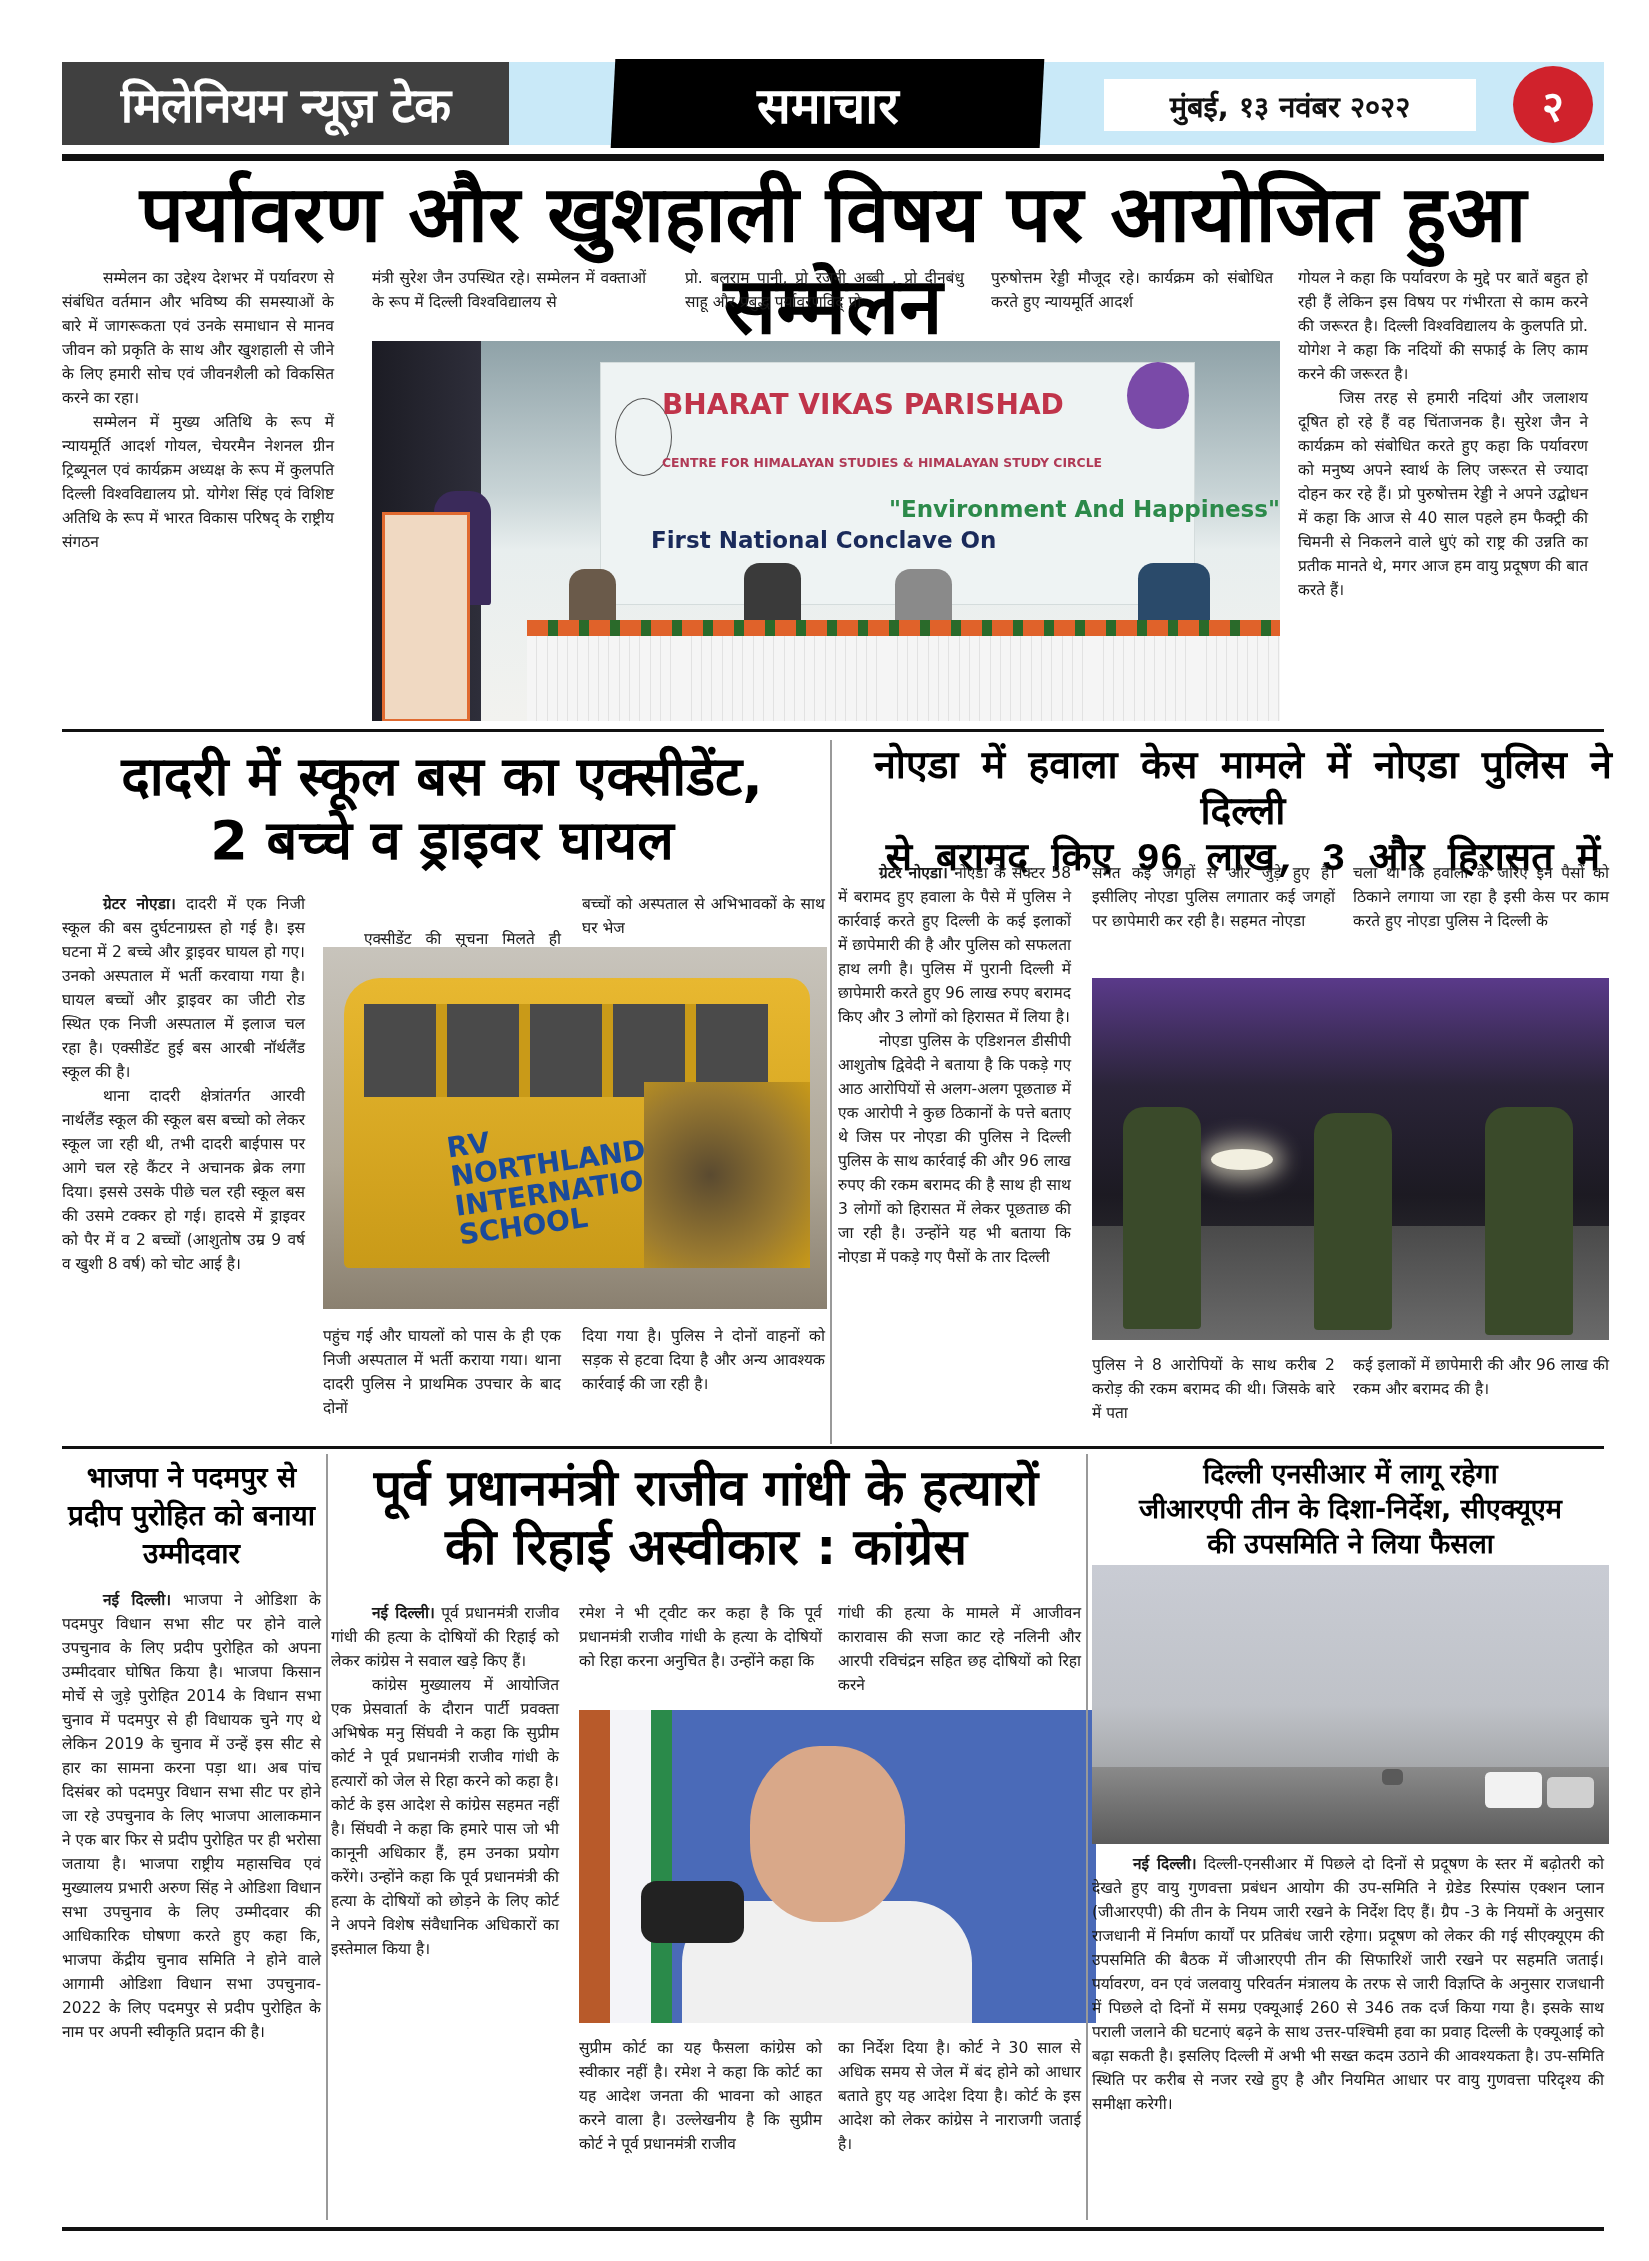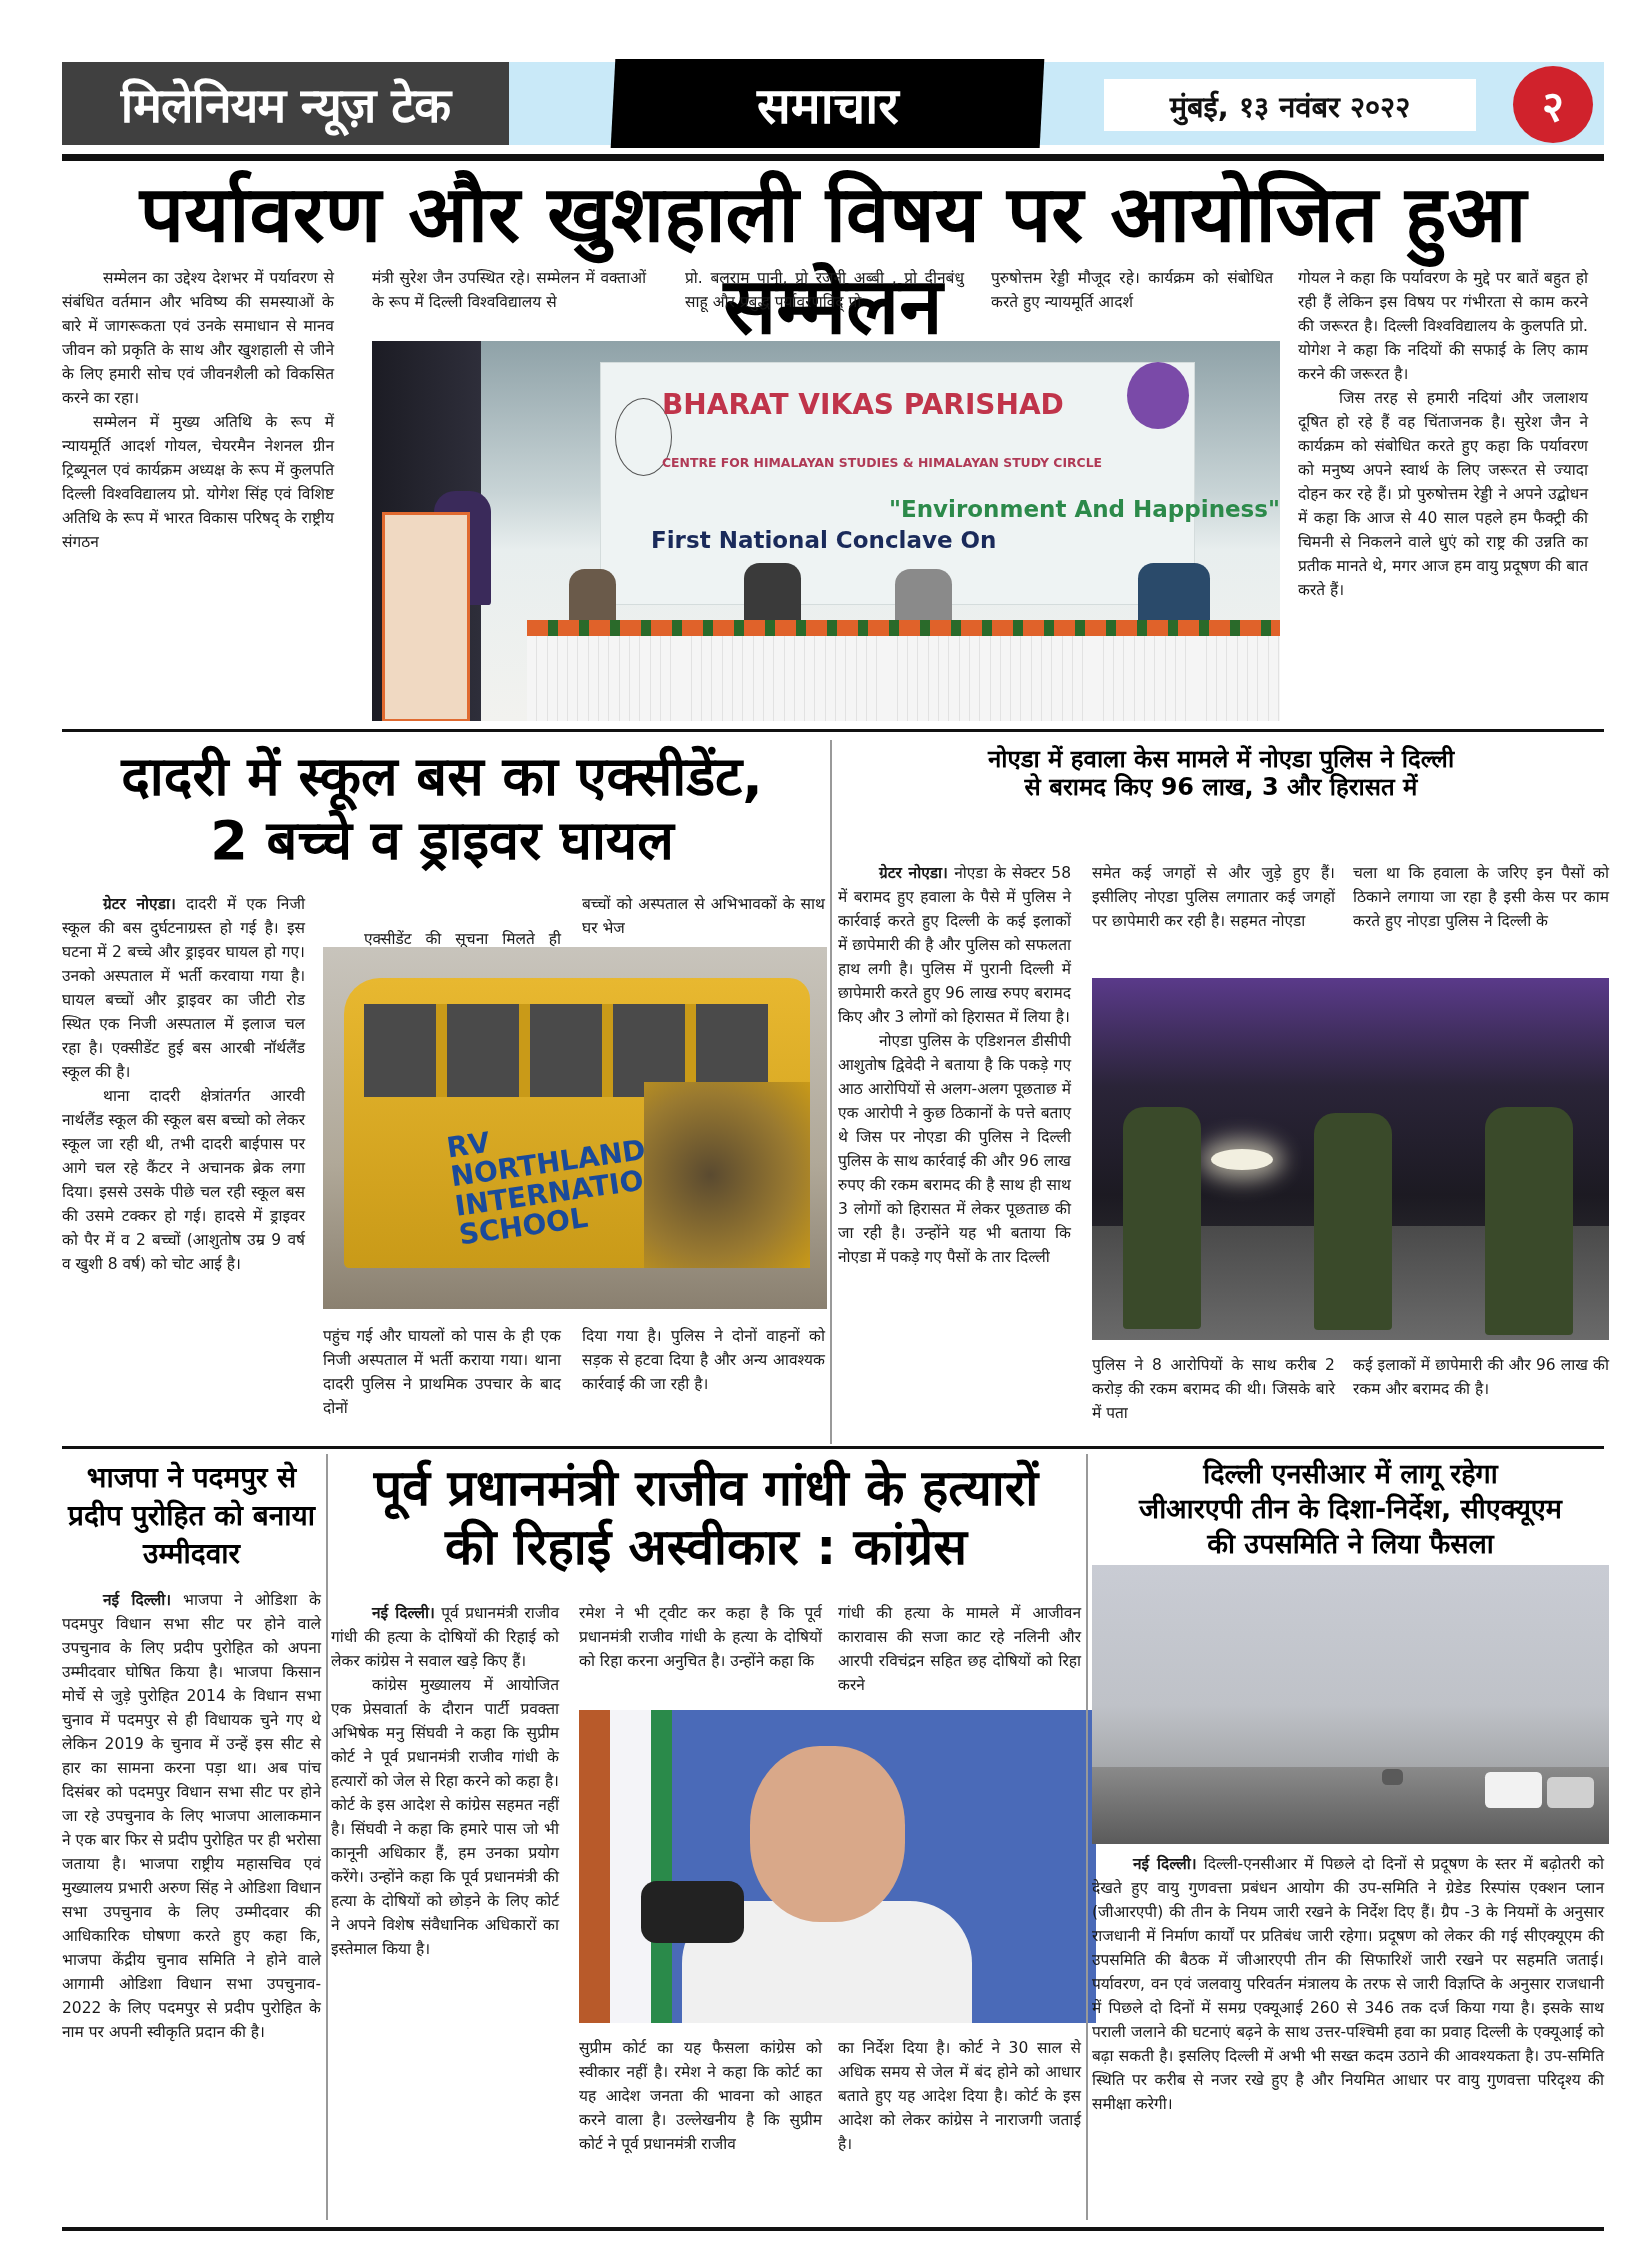--- a/index.html
+++ b/index.html
@@ -151,21 +151,21 @@
 
 <div class="abs col" style="left:323px;top:1324px;width:238px;">
     <p class="cont">पहुंच गई और घायलों को पास के ही एक निजी अस्पताल में भर्ती कराया गया। थाना दादरी पुलिस ने प्राथमिक उपचार के बाद दोनों</p>
   </div>
 <div class="abs col" style="left:582px;top:1324px;width:243px;">
     <p class="cont">दिया गया है। पुलिस ने दोनों वाहनों को सड़क से हटवा दिया है और अन्य आवश्यक कार्रवाई की जा रही है।</p>
   </div>
 
 <div class="abs rule" style="left:830px;top:740px;width:1.6px;height:704px;background:#999"></div>
 
-<h2 class="abs headline" style="left:838px;top:745px;width:766px;font-size:24px;">
+<h2 class="abs headline" style="left:860px;top:745px;width:766px;font-size:39px;font-family:Liberation Mono, monospace;">
   <span>नोएडा में हवाला केस मामले में नोएडा पुलिस ने दिल्ली</span><br>
   <span>से बरामद किए 96 लाख, 3 और हिरासत में</span>
 </h2>
 <div class="abs col" style="left:838px;top:861px;width:233px;">
   <p><span class="dl">ग्रेटर नोएडा।</span> <span>नोएडा के सेक्टर 58 में बरामद हुए हवाला के पैसे में पुलिस ने कार्रवाई करते हुए दिल्ली के कई इलाकों में छापेमारी की है और पुलिस को सफलता हाथ लगी है। पुलिस में पुरानी दिल्ली में छापेमारी करते हुए 96 लाख रुपए बरामद किए और 3 लोगों को हिरासत में लिया है।</span></p>
   <p>नोएडा पुलिस के एडिशनल डीसीपी आशुतोष द्विवेदी ने बताया है कि पकड़े गए आठ आरोपियों से अलग-अलग पूछताछ में एक आरोपी ने कुछ ठिकानों के पत्ते बताए थे जिस पर नोएडा की पुलिस ने दिल्ली पुलिस के साथ कार्रवाई की और 96 लाख रुपए की रकम बरामद की है साथ ही साथ 3 लोगों को हिरासत में लेकर पूछताछ की जा रही है। उन्होंने यह भी बताया कि नोएडा में पकड़े गए पैसों के तार दिल्ली</p>
 </div>
 <div class="abs col" style="left:1092px;top:861px;width:243px;">
     <p class="cont">समेत कई जगहों से और जुड़े हुए हैं। इसीलिए नोएडा पुलिस लगातार कई जगहों पर छापेमारी कर रही है। सहमत नोएडा</p>
   </div>

